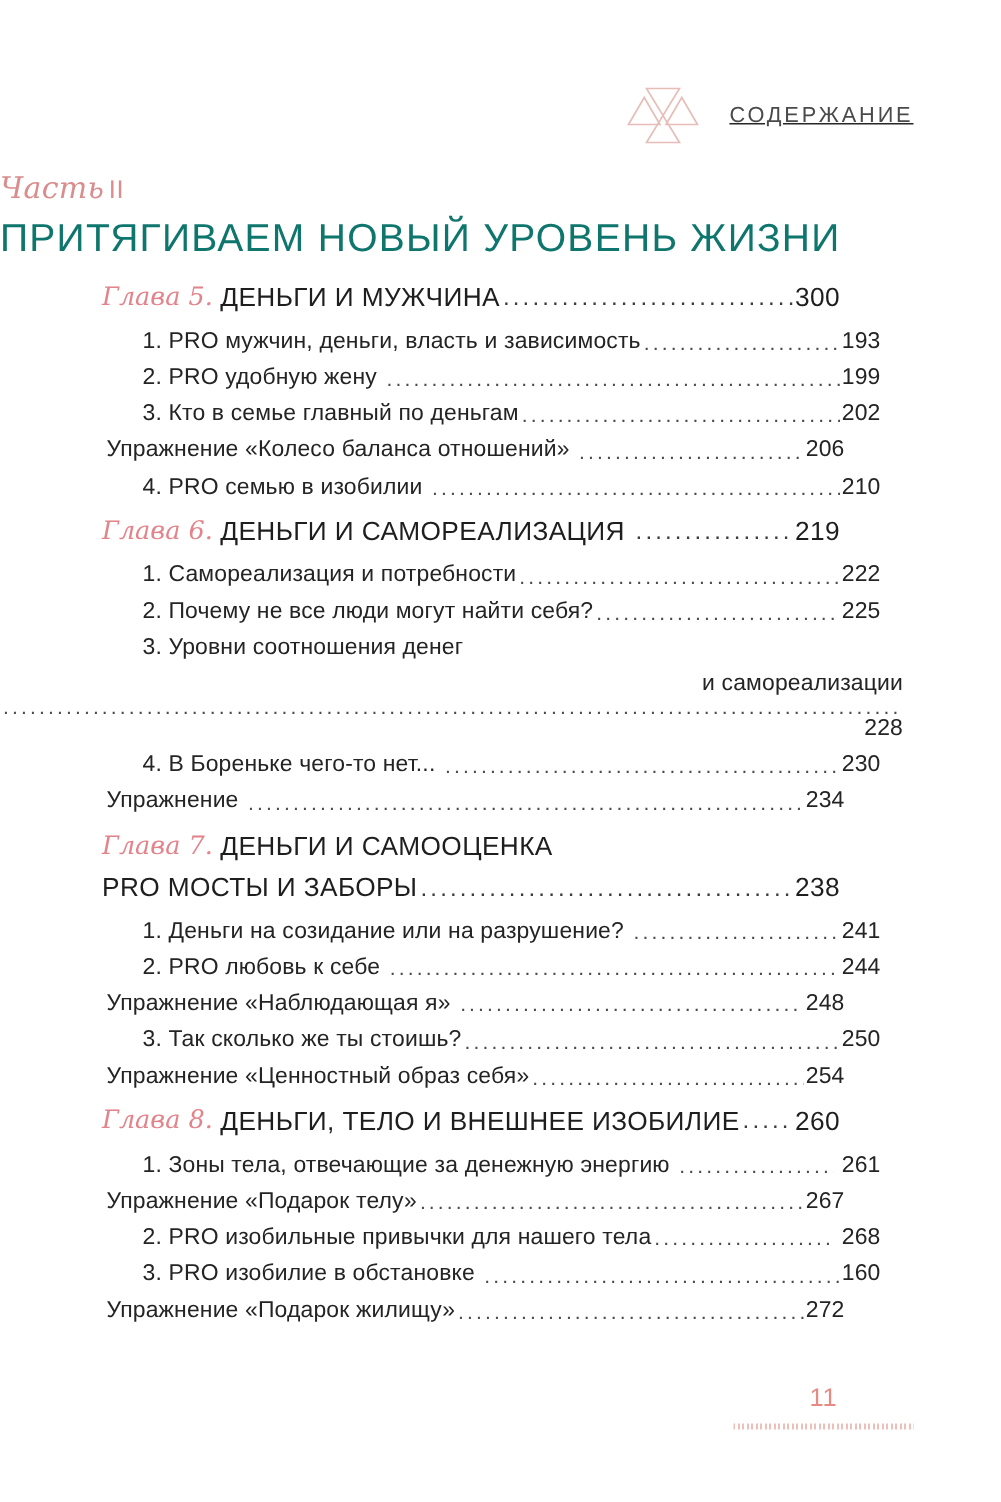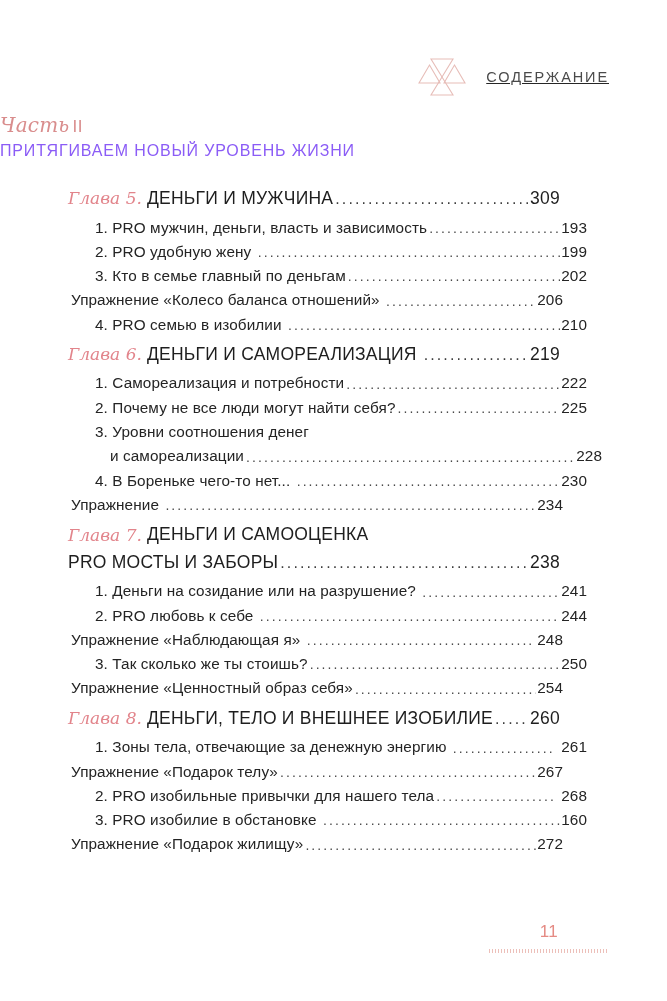--- a/index.html
+++ b/index.html
@@ -60,23 +60,23 @@
   }
   #part-number .numeral {
     font-family: "Liberation Sans", sans-serif;
     font-style: normal;
     font-size: 17px;
     letter-spacing: 0.5px;
     margin-left: 3px;
   }
   #part-title {
     margin-top: 5px;
-    font-size: 16px;
+    font-size: 26px;
     letter-spacing: 0.85px;
-    color: #8b5cf6;
+    color: #0f766e;
     white-space: nowrap;
   }
 
   
   #toc {
     position: absolute;
     top: 176px;
     left: 68px;
     width: 492px;
   }
@@ -137,21 +137,21 @@
     font-size: 15.3px;
     color: #242424;
     padding-top: 9px;
     letter-spacing: 0.1px;
   }
   .item .leader { color: #4a4a4a; font-size: 14px; }
   .item .pg { font-size: 15.3px; }
 
   .item.numbered { padding-left: 27px; }
   .item.exercise { padding-left: 3px; }
-  .item.wrapline { padding-left: 42px; }
+  .item.wrapline { padding-left: 42px; flex-direction: column; }
 
   
   #page-footer {
     position: absolute;
     bottom: 48px;
     right: 58px;
     width: 120px;
     text-align: center;
   }
   #folio {
@@ -192,21 +192,21 @@
   </div>
   <div id="part-title">ПРИТЯГИВАЕМ НОВЫЙ УРОВЕНЬ ЖИЗНИ</div>
 </div>
 
 <div id="toc">
     <div class="chapter-group">
       <div class="row chapter">
         <span class="label">Глава 5.</span>
         <span class="txt">ДЕНЬГИ И МУЖЧИНА</span>
         <span class="leader">........................................................................................................................................................................................................</span>
-        <span class="pg">309</span>
+        <span class="pg">300</span>
       </div>
       <div class="row item numbered">
         <span class="txt">1. PRO мужчин, деньги, власть и зависимость</span>
         <span class="leader">........................................................................................................................................................................................................</span>
         <span class="pg">193</span>
       </div>
       <div class="row item numbered">
         <span class="txt">2. PRO удобную жену </span>
         <span class="leader">........................................................................................................................................................................................................</span>
         <span class="pg">199</span>

